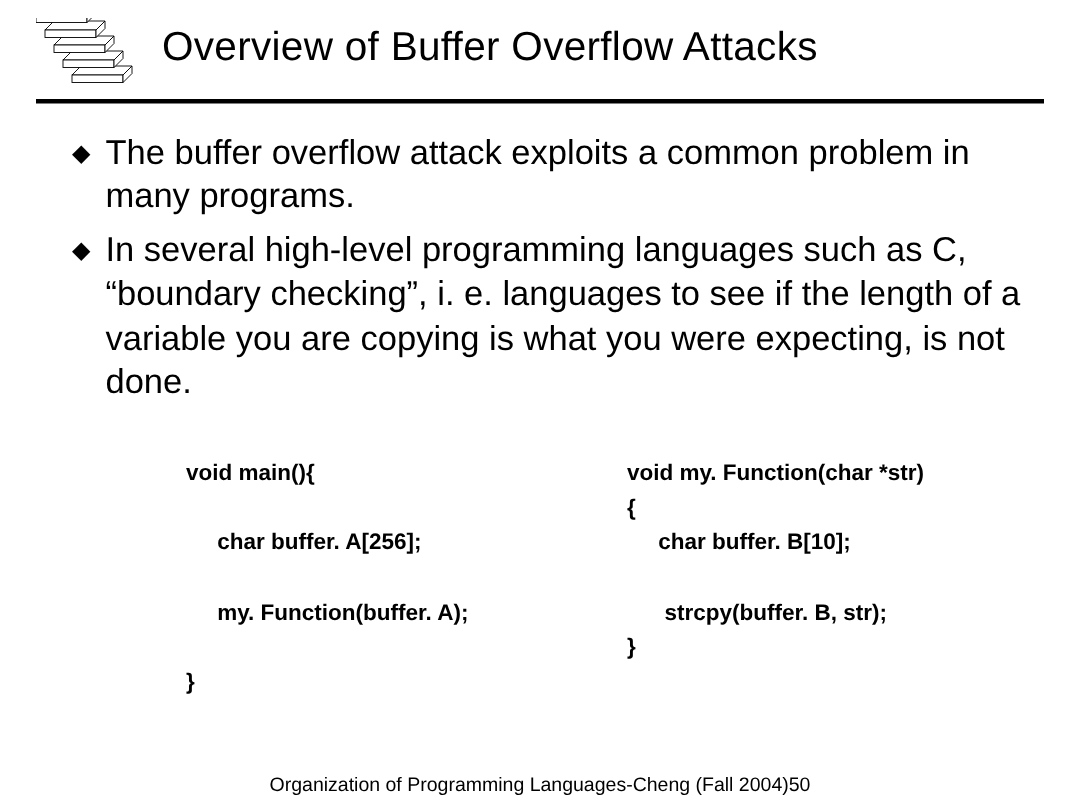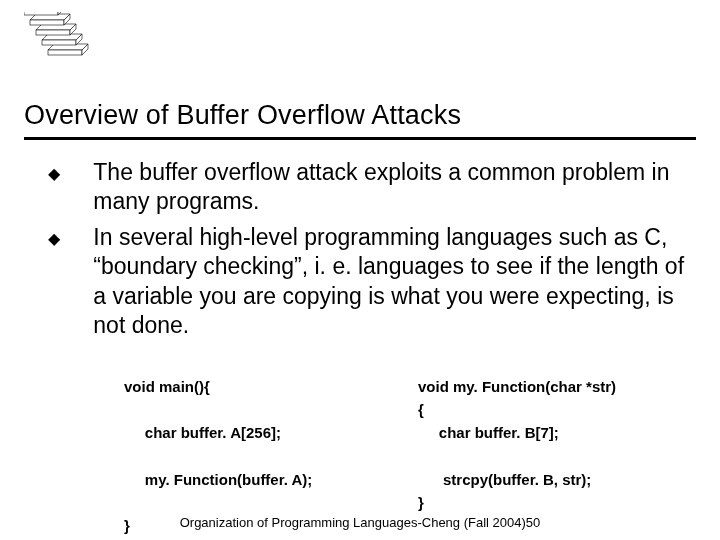--- a/index.html
+++ b/index.html
@@ -1,25 +1,25 @@
 <!DOCTYPE html>
 <html><head>
 <meta charset="utf-8">
 <style>
   * { box-sizing: border-box; margin: 0; padding: 0; }
   html, body { width: 720px; height: 540px; font-family: Arial, Helvetica, sans-serif; background: #fff; color: #000; }
   .slide { position: relative; width: 720px; height: 540px; padding: 12px 24px 28px 24px; }
-  .header { display: flex; align-items: flex-start; gap: 12px; margin-bottom: 0; flex-direction: column; }
+  .header { display: flex; align-items: flex-start; gap: 12px; margin-bottom: 0; }
   .logo { flex: 0 0 72px; height: 48px; }
   .title { font-size: 27px; font-weight: 400; letter-spacing: 0.2px; margin-top: 4px; }
   .rule { border: none; border-top: 3px solid #000; margin: 6px 0 18px 0; width: calc(100% - 0px); }
   .bullets { padding: 0 10px 0 24px; }
   .bullet { display: flex; align-items: flex-start; margin-bottom: 6px; }
   .bmark { font-size: 16px; line-height: 28px; margin-right: 10px; margin-top: 2px; }
-  .btext { font-size: 23px; line-height: 1.28; margin-left: 23px; }
+  .btext { font-size: 23px; line-height: 1.28; }
   .codewrap { display: flex; gap: 36px; margin-top: 34px; padding-left: 100px; padding-right: 20px; }
   .codeblock { flex: 1; font-size: 15px; font-weight: bold; line-height: 1.55; font-family: Arial, Helvetica, sans-serif; white-space: pre; }
   .footer { position: absolute; bottom: 10px; left: 14px; right: 14px; display: flex; justify-content: center; font-size: 13px; }
   .pagenum { font-size: 13px; }
   
   .logo svg { width: 72px; height: 48px; }
 </style>
 </head>
 <body>
 
@@ -74,21 +74,21 @@
   <div class="codewrap">
     <div class="codeblock">void main(){
 
      char buffer. A[256];
 
      my. Function(buffer. A);
 
 }</div>
     <div class="codeblock">void my. Function(char *str)
 {
-     char buffer. B[7];
+     char buffer. B[10];
 
       strcpy(buffer. B, str);
 }</div>
   </div>
 
   <div class="footer">
     <span>Organization of Programming Languages-Cheng (Fall 2004)</span>
     <span class="pagenum">50</span>
   </div>
 

